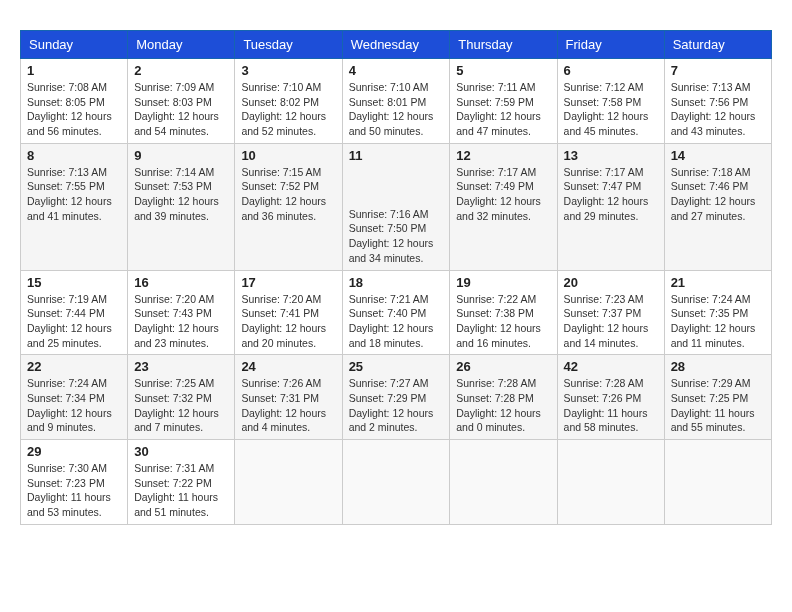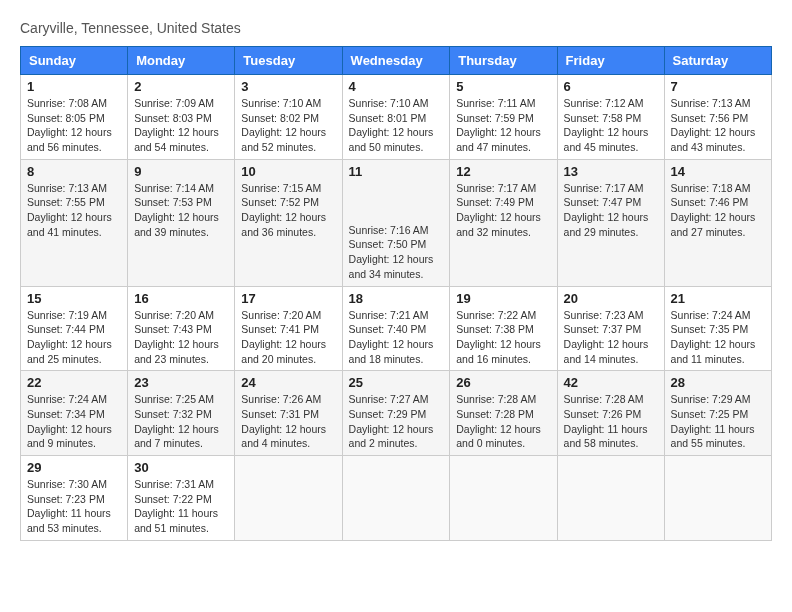--- a/index.html
+++ b/index.html
@@ -51,26 +51,26 @@
     .location {
       font-size: 14px;
       color: #555;
     }
     .calendar {
       width: 100%;
       border-collapse: collapse;
       font-size: 11px;
     }
     .calendar th {
-      background: #3b82f6;
+      background: #1d4ed8;
       color: white;
       padding: 6px 8px;
       text-align: left;
       font-size: 13px;
-      font-weight: bold;
+      font-weight: normal;
       border: 1px solid #1565b0;
     }
     .calendar td {
       border: 1px solid #ccc;
       vertical-align: top;
       padding: 4px 6px;
       width: 108px;
       min-height: 80px;
       background: #fff;
     }
@@ -91,21 +91,20 @@
     }
     .empty-cell {
       background: #f9f9f9 !important;
     }
   </style>
 </head>
 <body>
 
 <div class="header">
   <div class="title-section">
-    <div class="location">Caryville, Tennessee, United States</div>
   </div>
 </div>
 
 <table class="calendar">
   <thead>
     <tr>
     <th>Sunday</th>
         <th>Monday</th>
         <th>Tuesday</th>
         <th>Wednesday</th>

